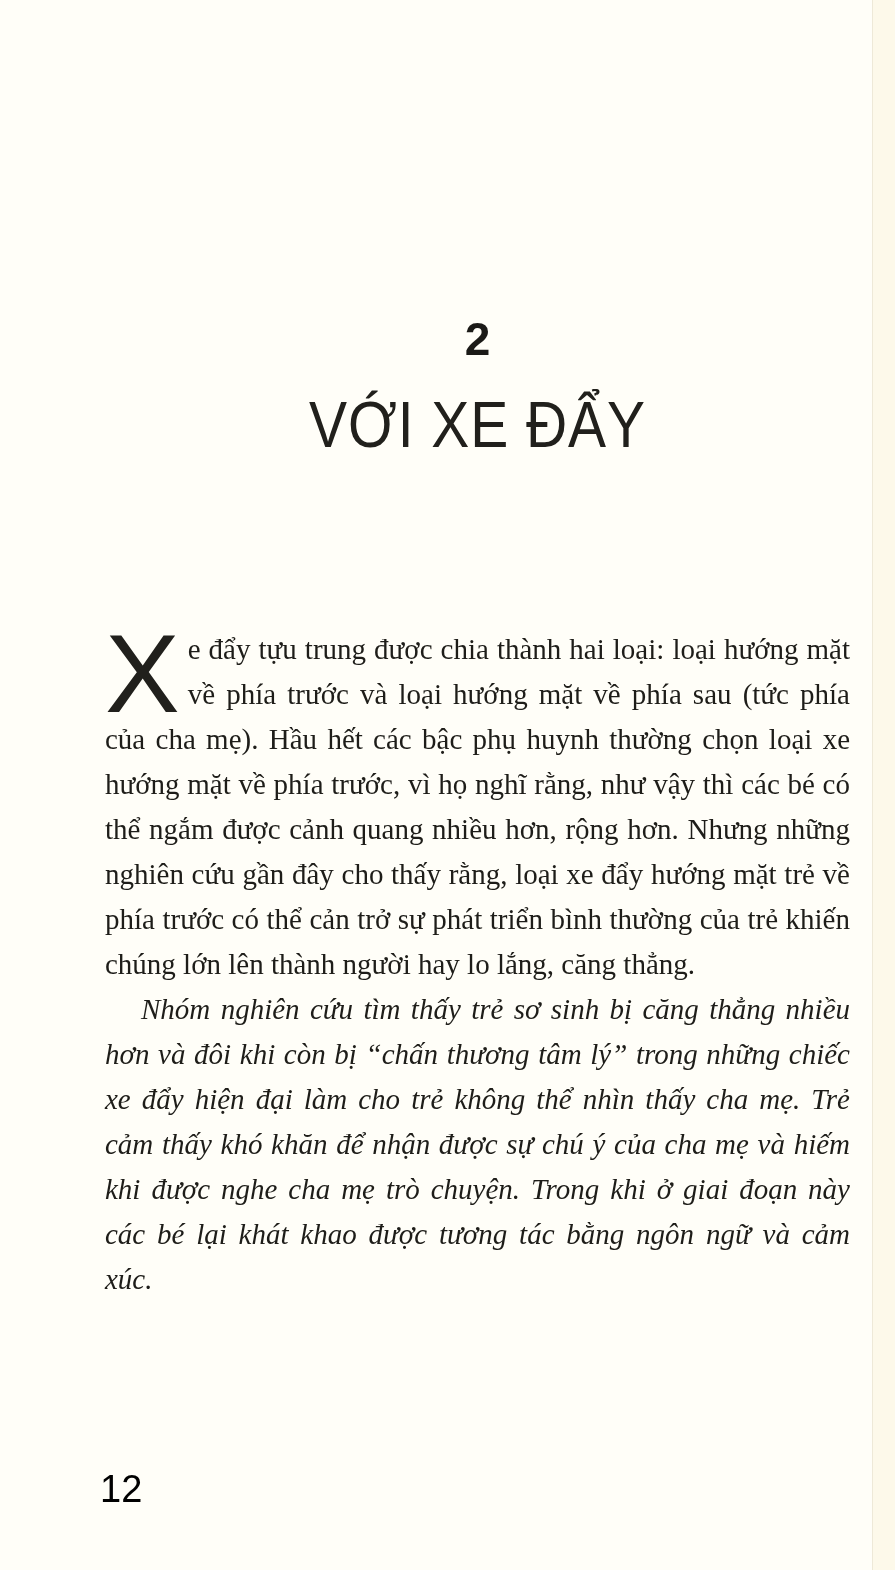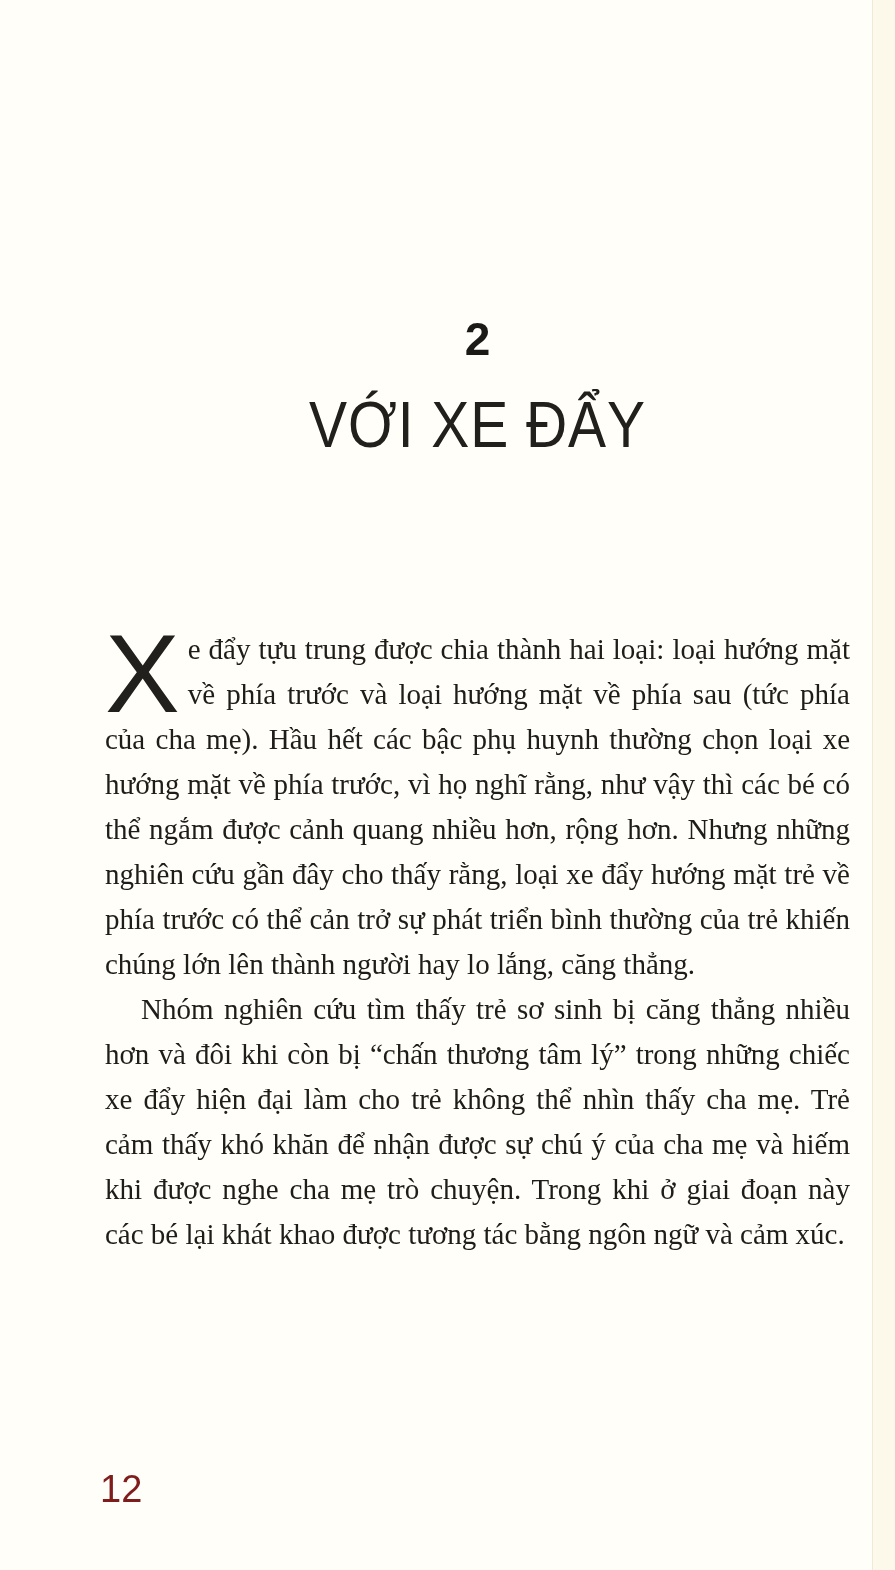--- a/index.html
+++ b/index.html
@@ -64,38 +64,39 @@
     line-height: 45px;
     text-align: justify;
     color: #1e1d19;
   }
   .body-text p {
     margin: 0;
     padding: 0;
   }
   .para.indent {
     text-indent: 36px;
+    font-style: italic;
   }
   .dropcap {
     float: left;
     font-family: "Liberation Sans", sans-serif;
     font-weight: 300;
     font-size: 112px;
     line-height: 82px;
     padding: 6px 8px 0 0;
     color: #21201c;
   }
   .page-number {
     position: absolute;
     left: 100px;
     top: 1468px;
     font-family: "Liberation Sans", sans-serif;
     font-weight: 300;
     font-size: 38px;
-    color: #7f1d1d;
+    color: #000000;
   }
 </style>
 </head>
 <body>
 
 <div class="page">
   <div class="page-edge"></div>
 
   <div class="chapter-number">2</div>
 

